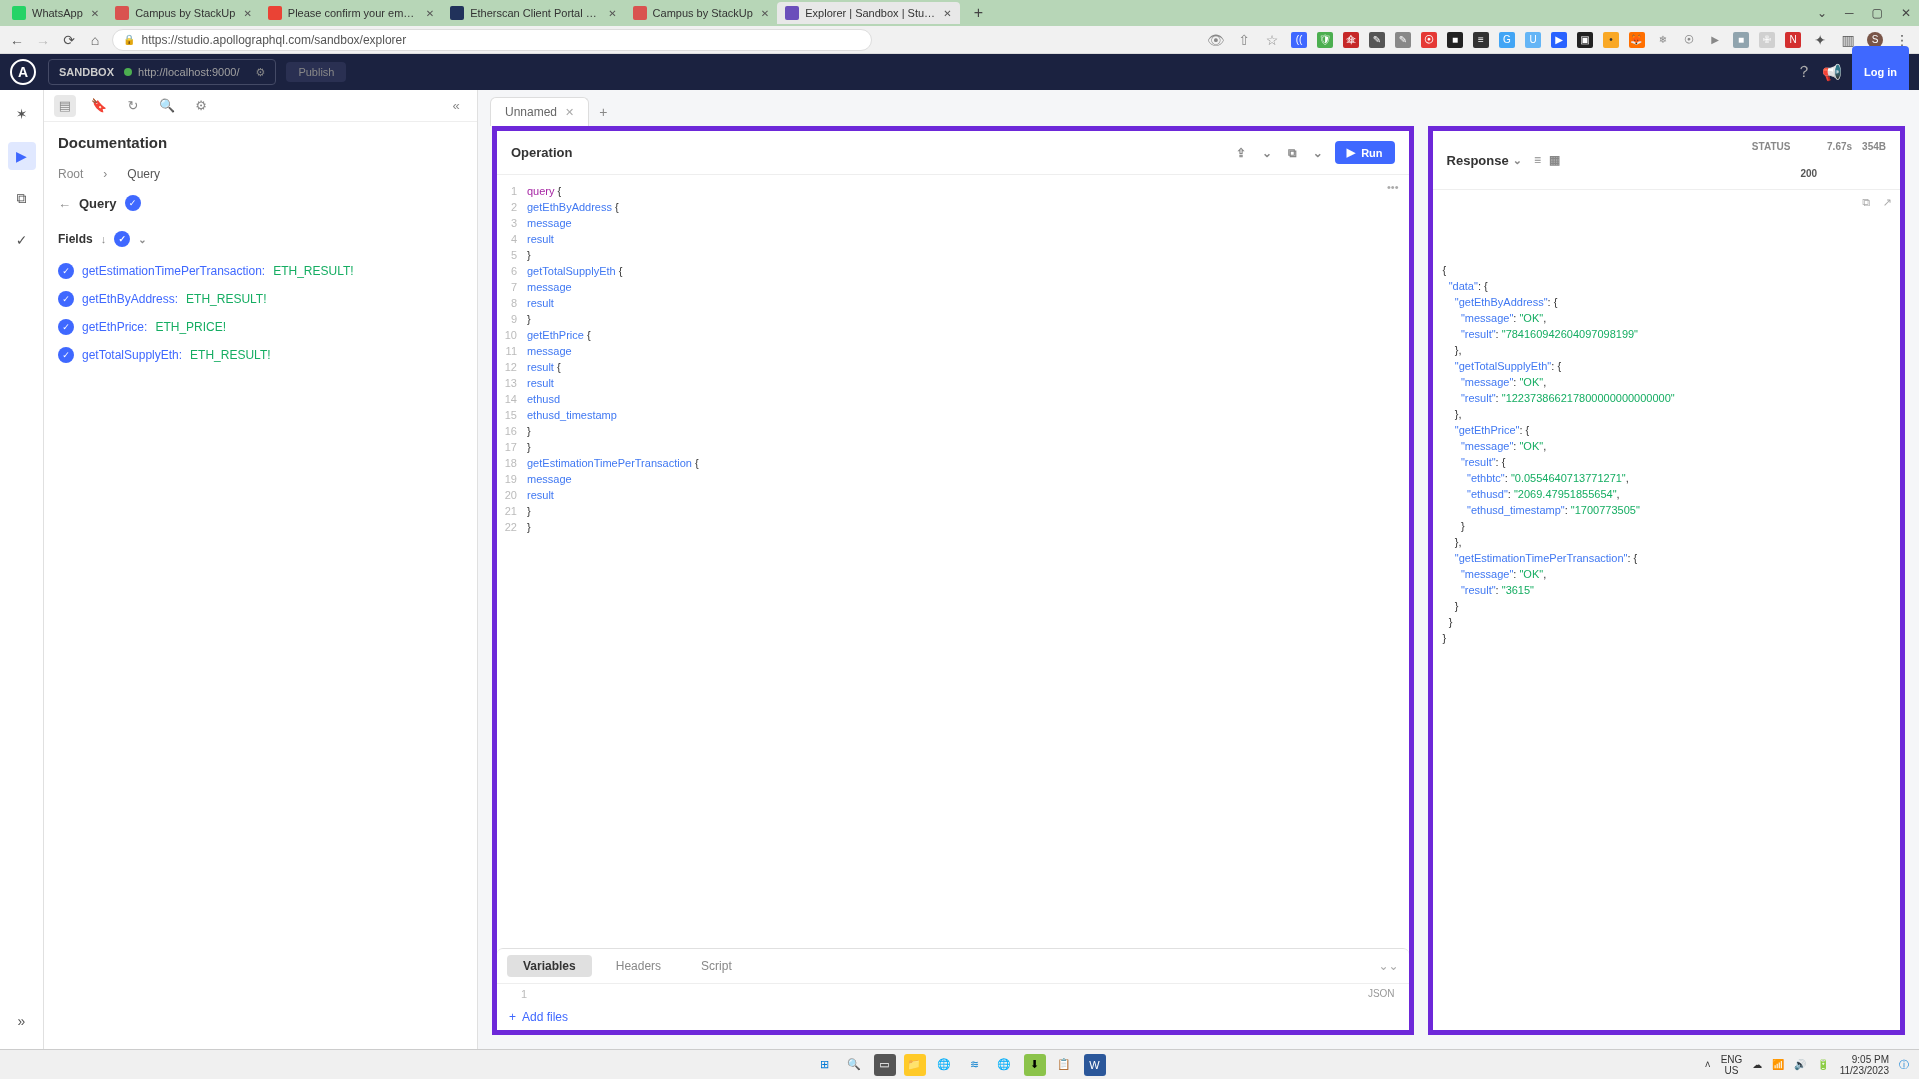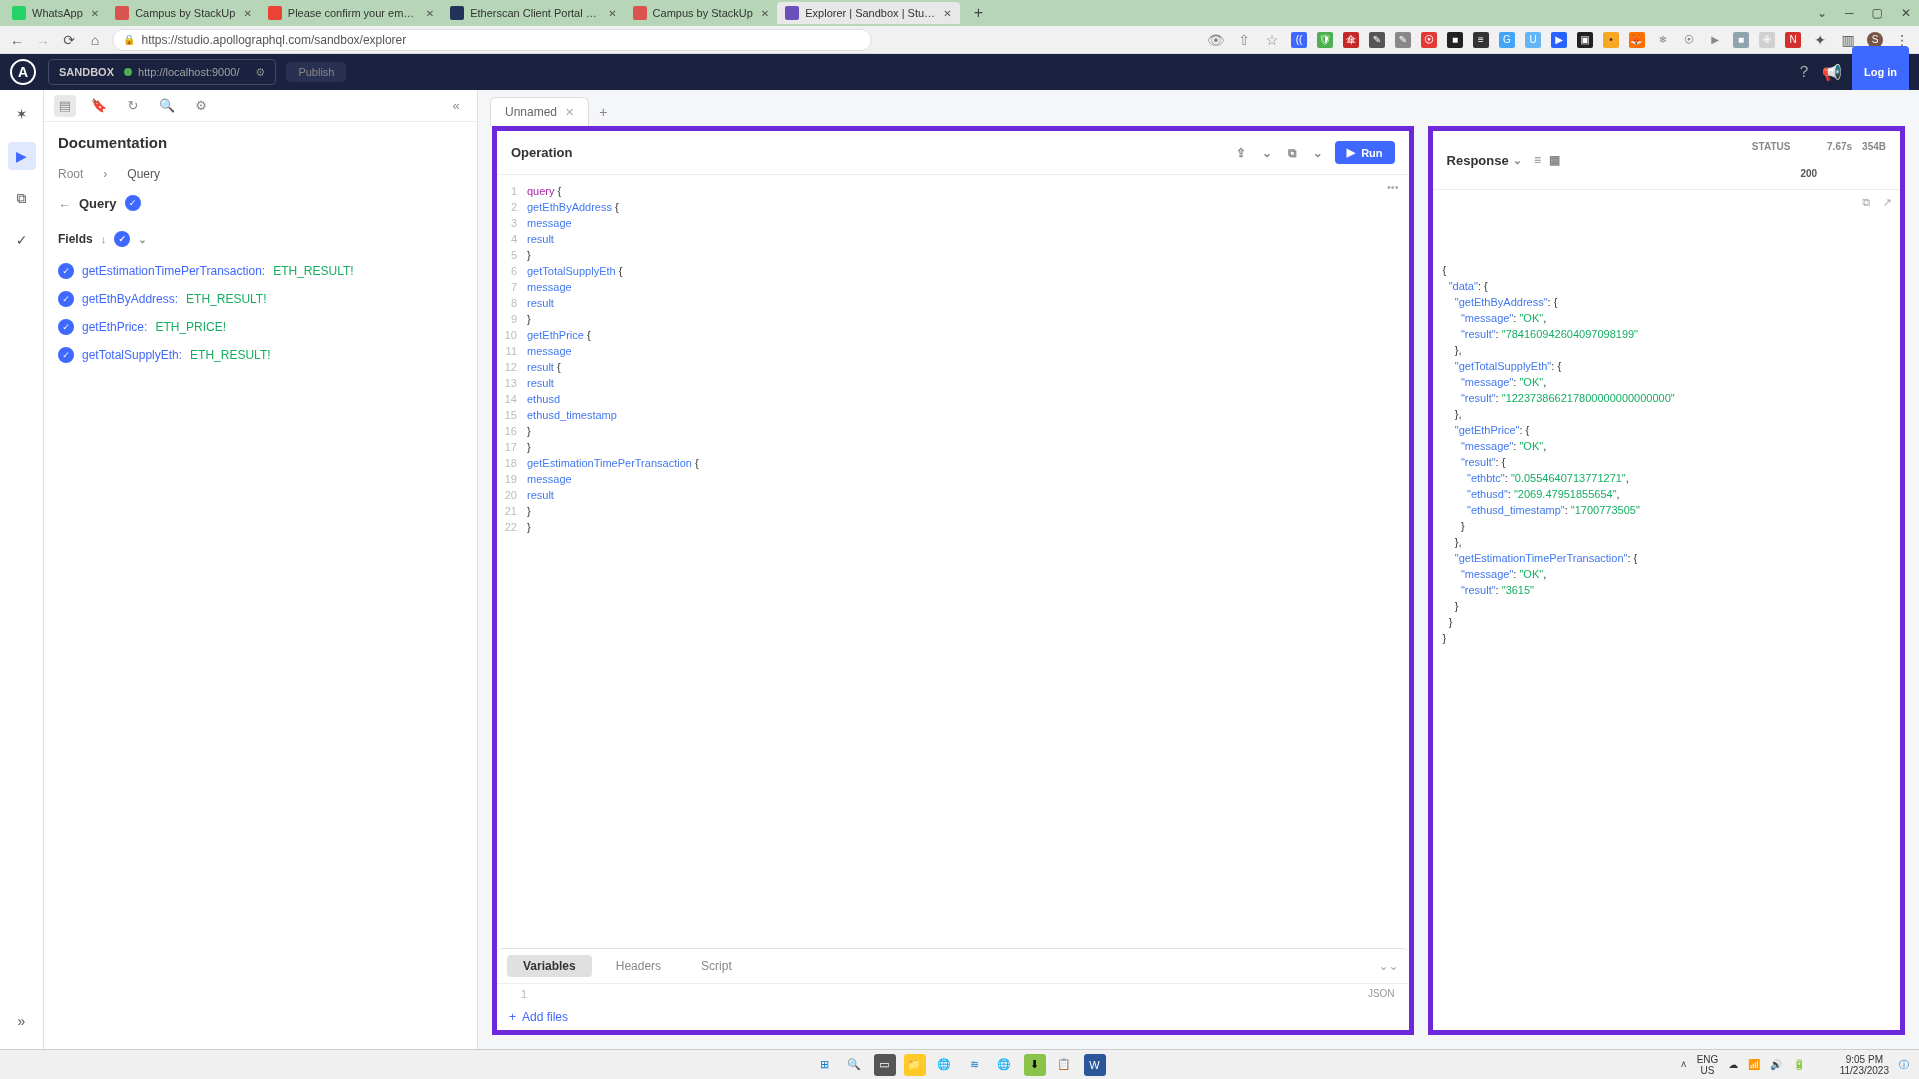--- a/index.html
+++ b/index.html
@@ -100,21 +100,21 @@
 .vars-body { padding: 4px 10px; display: flex; font-family: Menlo, Monaco, monospace; font-size: 11px; }
 .json-badge { margin-left: auto; font-size: 10px; color: #999; margin-right: 4px; }
 .add-files { padding: 6px 12px; color: #3f68ff; font-size: 12px; display: flex; gap: 6px; cursor: pointer; align-items: center; }
 
 
 .taskbar { height: 30px; background: #f0f0f0; border-top: 1px solid #ccc; display: flex; align-items: center; padding: 0 10px; position: absolute; bottom: 0; left: 0; right: 0; }
 .taskbar-center { position: absolute; left: 50%; transform: translateX(-50%); display: flex; gap: 8px; }
 .task-icon { width: 22px; height: 22px; border-radius: 3px; display: flex; align-items: center; justify-content: center; font-size: 11px; cursor: pointer; }
 .taskbar-right { margin-left: auto; display: flex; align-items: center; gap: 10px; font-size: 10px; color: #333; }
 .lang { line-height: 11px; text-align: center; }
-.clock { line-height: 11px; text-align: center; margin-left: 24px; }
+.clock { line-height: 11px; text-align: right; }
 </style>
 </head>
 <body>
 
 <div class="browser-tabs">
   <div id="tabs-container" style="display:flex;">
       <div class="tab">
         <span class="tab-icon" style="background:#25D366;"></span>
         <span class="tab-title">WhatsApp</span>
         <span class="tab-close">✕</span>

